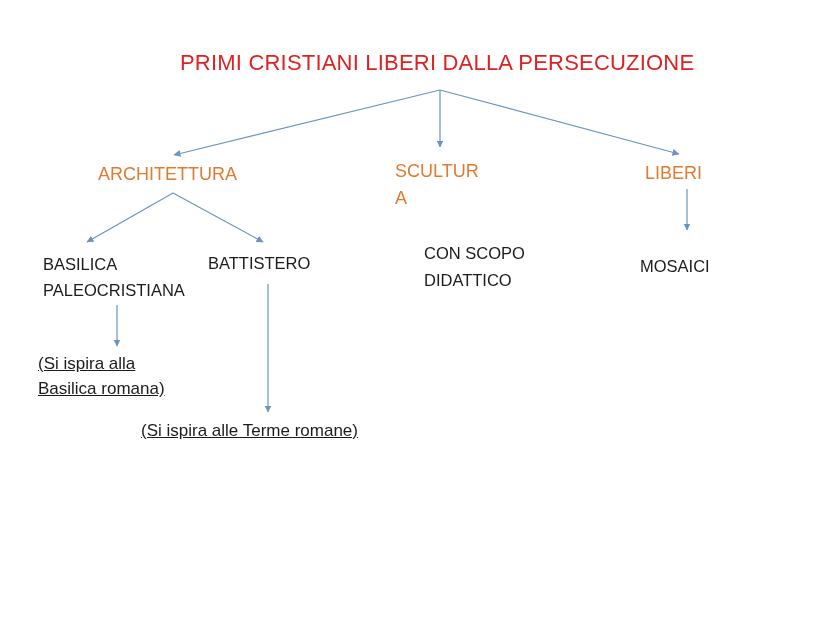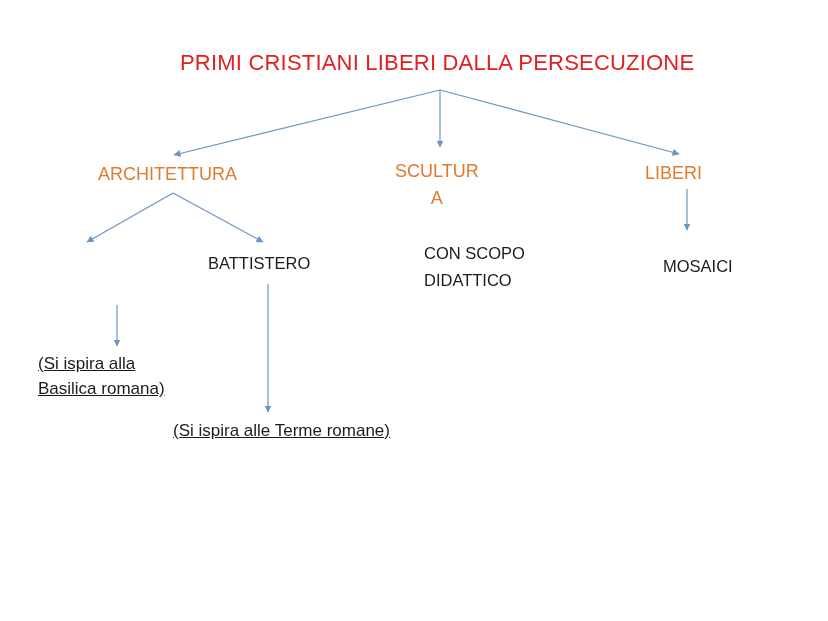--- a/index.html
+++ b/index.html
@@ -85,31 +85,33 @@
     <line x1="173" y1="171" x2="263" y2="220" marker-end="url(#arrow)"></line>
     <line x1="687" y1="167" x2="687" y2="208" marker-end="url(#arrow)"></line>
     <line x1="117" y1="283" x2="117" y2="324" marker-end="url(#arrow)"></line>
     <line x1="268" y1="262" x2="268" y2="390" marker-end="url(#arrow)"></line>
   </svg>
 
   <div class="node title" style="left:180px; top:27px;">PRIMI CRISTIANI LIBERI DALLA PERSECUZIONE</div>
 
   <div class="node category" style="left:98px; top:139px;text-align:right;">ARCHITETTURA</div>
 
-  <div class="node category" style="left:395px; top:136px;text-align:center;">SCULTUR
+  <div class="node category" style="left:395px; top:136px;">SCULTUR
 A</div>
 
   <div class="node category" style="left:645px; top:138px;">LIBERI</div>
 
+  <div class="node leaf" style="left:43px; top:229px;">BASILICA
+PALEOCRISTIANA</div>
 
   <div class="node leaf" style="left:208px; top:228px;">BATTISTERO</div>
 
   <div class="node leaf tall" style="left:424px; top:218px;">CON SCOPO
 DIDATTICO</div>
 
-  <div class="node leaf" style="left:663px; top:231px;">MOSAICI</div>
+  <div class="node leaf" style="left:640px; top:231px;">MOSAICI</div>
 
   <div class="node note" style="left:38px; top:329px;">(Si ispira alla
 Basilica romana)</div>
 
-  <div class="node note" style="left:173px; top:396px;">(Si ispira alle Terme romane)</div>
+  <div class="node note" style="left:141px; top:396px;">(Si ispira alle Terme romane)</div>
 
 </div>
 
 </body></html>

